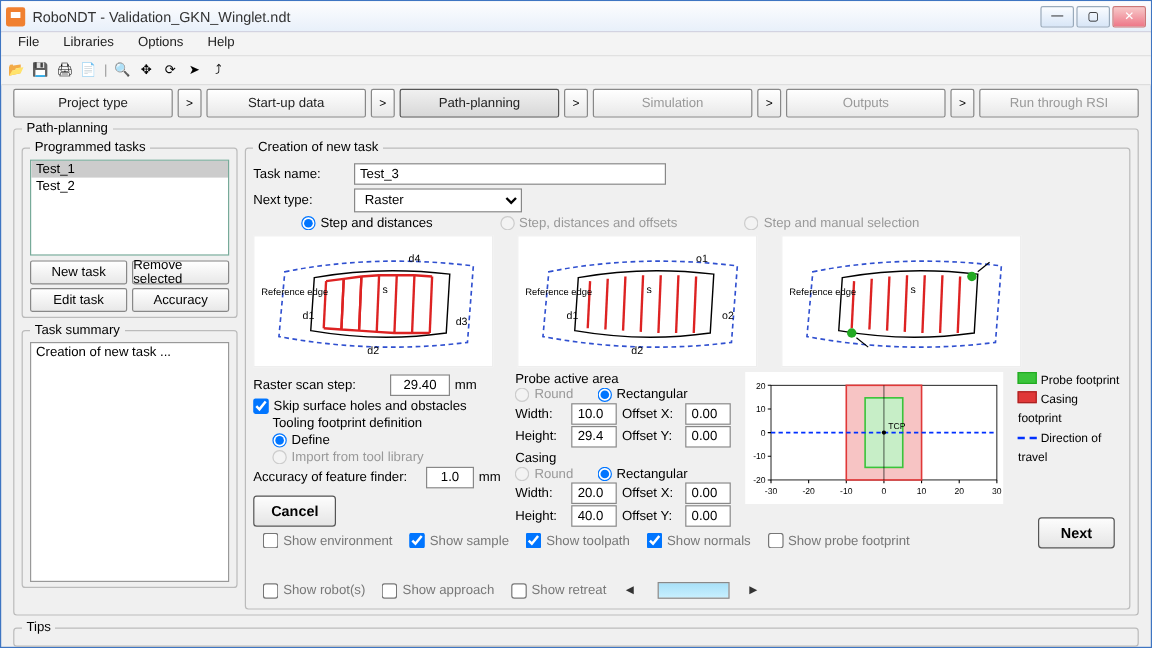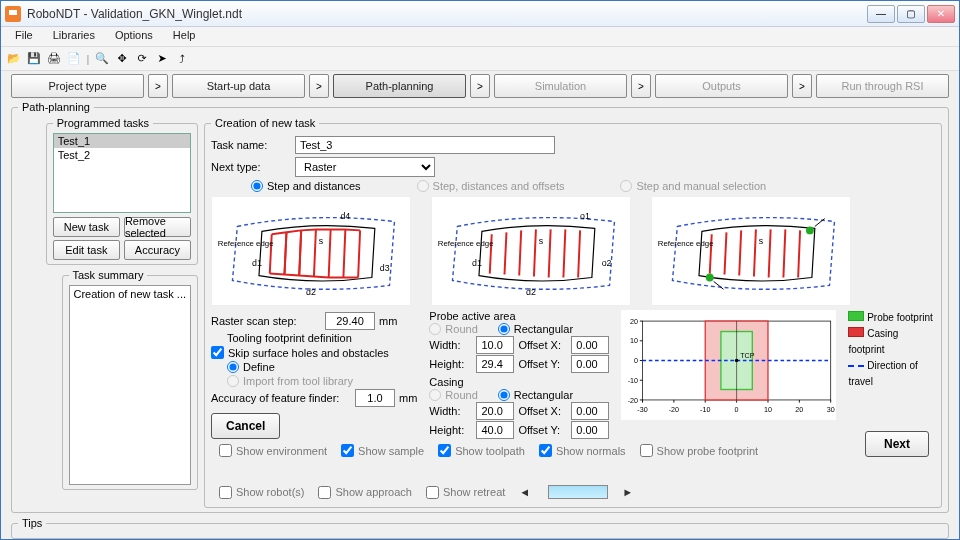--- a/index.html
+++ b/index.html
@@ -22,21 +22,21 @@
 .stepbtn { flex: 1; height: 24px; border: 1px solid #888; background: linear-gradient(#fff,#e8e8e8); border-radius: 2px; display: flex; align-items: center; justify-content: center; font-size: 11px; color: #222; }
 .stepbtn.disabled { color: #999; }
 .stepbtn.active { background: linear-gradient(#f0f0f0,#d8d8d8); border-color: #555; }
 .chev { width: 20px; height: 24px; border: 1px solid #888; background: linear-gradient(#fff,#e8e8e8); border-radius: 2px; display: flex; align-items: center; justify-content: center; font-size: 10px; }
 
 .content { padding: 0 10px 4px 10px; }
 fieldset { border: 1px solid #bbb; border-radius: 3px; padding: 4px 6px; }
 legend { font-size: 11px; padding: 0 4px; }
 
 .main { display: flex; gap: 6px; }
-.left { width: 180px; display: flex; flex-direction: column; gap: 4px; align-items: flex-end; }
+.left { width: 180px; display: flex; flex-direction: column; gap: 4px; }
 .tasklist { height: 80px; border: 1px solid #7a9; background: #fff; font-size: 11px; overflow: hidden; }
 .tasklist div { padding: 1px 4px; }
 .tasklist div.sel { background: #ccc; }
 .btnrow { display: flex; gap: 4px; }
 .smbtn { flex: 1; height: 20px; border: 1px solid #888; background: linear-gradient(#fff,#e8e8e8); font-size: 11px; border-radius: 2px; display: flex; align-items: center; justify-content: center; }
 .summary { height: 200px; border: 1px solid #999; background: #fff; font-size: 11px; padding: 2px 4px; }
 
 .right { flex: 1; }
 .formrow { display: flex; align-items: center; margin: 3px 0; gap: 6px; }
 .formrow label { width: 78px; font-size: 11px; }
@@ -235,25 +235,25 @@
               </div>
             </div>
 
             <div class="bottom">
               <div class="params" style="width:220px">
                 <div class="row">
                   <span style="width:110px">Raster scan step:</span>
                   <input type="text" style="width: 50px; text-align: center;" value="29.40">
                   <span>mm</span>
                 </div>
-                <div class="row indent">Tooling footprint definition</div>
                 <div class="row">
                     <input type="checkbox" checked="" style=""> 
                     <span>Skip surface holes and obstacles</span>
                   </div>
+                <div class="row indent">Tooling footprint definition</div>
                 <div class="row indent">
                     <span class="radio">
                       <input type="radio" checked="" style=""> 
                       <span>Define</span>
                     </span>
                   </div>
                 <div class="row indent">
                     <span class="radio dis">
                       <input type="radio" disabled="" style=""> 
                       <span>Import from tool library</span>

